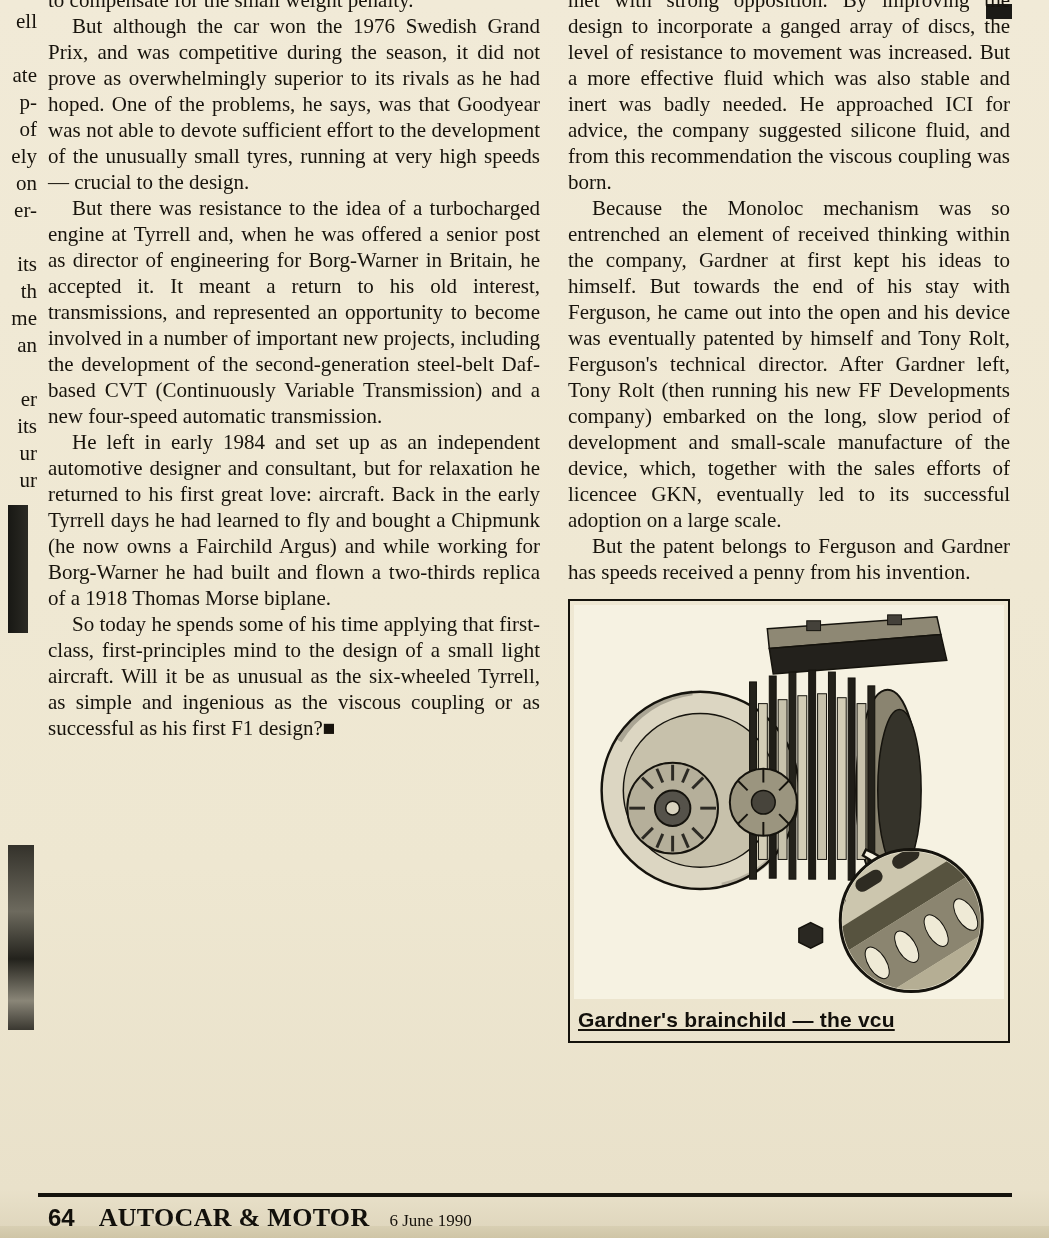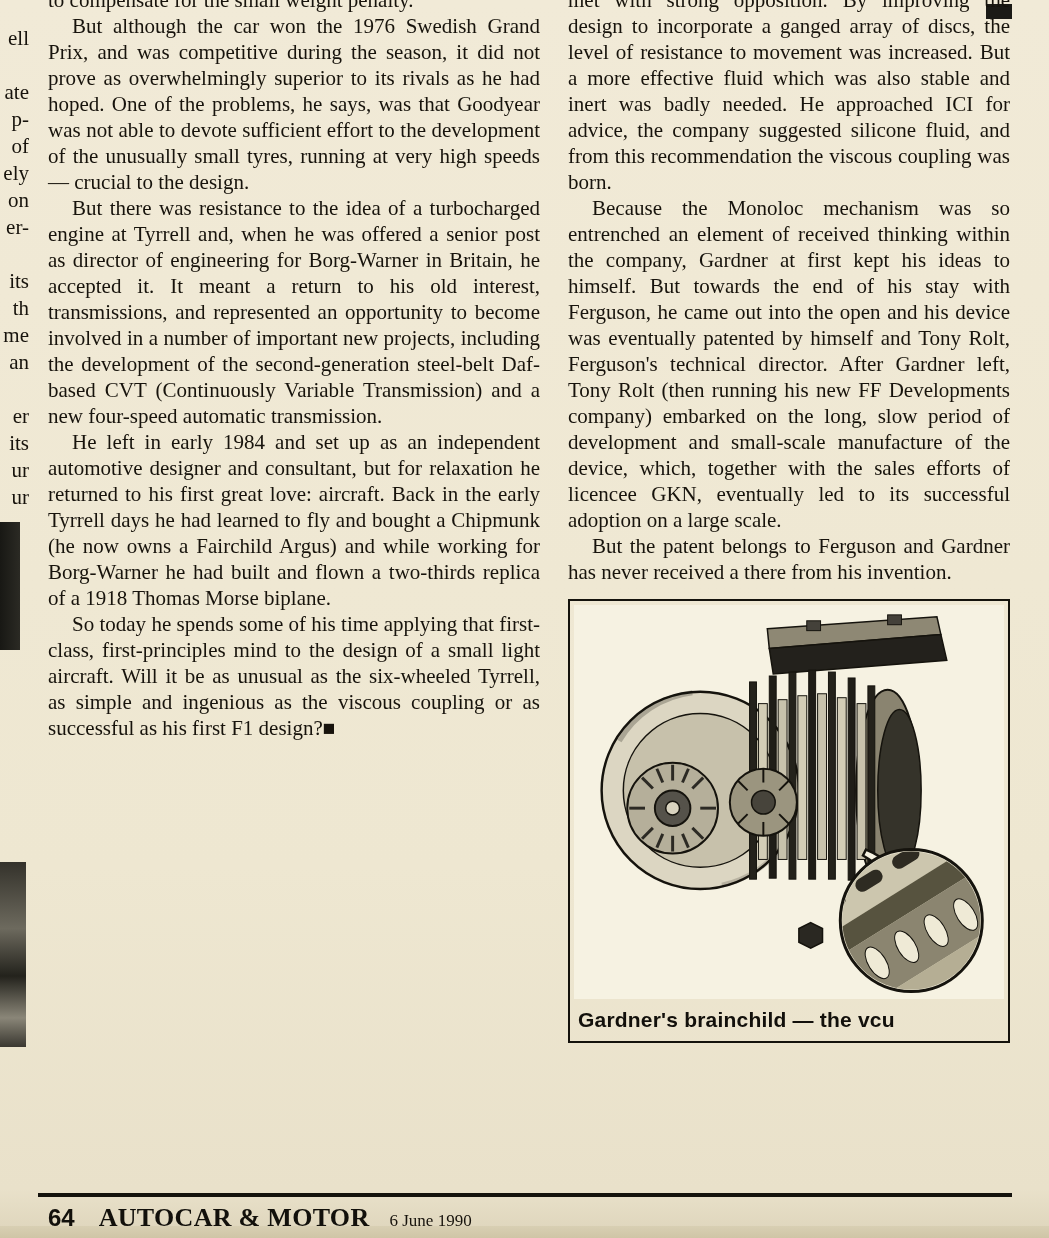--- a/index.html
+++ b/index.html
@@ -5,21 +5,21 @@
   html,body{margin:0;padding:0;}
   .page{
     position:relative;
     width:1049px;height:1238px;
     overflow:hidden;
     background:linear-gradient(180deg,#f1ead7 0%,#eee7d1 70%,#e9e1ca 96%,#ddd4ba 100%);
     font-family:"Liberation Serif", serif;
     color:#17130c;
   }
   
-  .edge-strip{position:absolute;left:0;top:0;width:34px;height:1030px;overflow:hidden;margin-top:17px;}
+  .edge-strip{position:absolute;left:8px;top:0;width:34px;height:1030px;overflow:hidden;}
   .edge-frag{
     position:absolute;right:5px;
     font-size:21px;line-height:26px;white-space:nowrap;
     color:#17130c;
   }
   .edge-photo-1{
     position:absolute;left:0;top:505px;width:20px;height:128px;
     background:linear-gradient(90deg,#181814,#2b2a24);
   }
   .edge-photo-2{
@@ -39,20 +39,21 @@
   .col-left{left:48px;width:492px;}
   .col-right{left:568px;width:442px;}
   .col p{margin:0;text-indent:24px;}
   .col p.cont{text-indent:0;}
   
   figure.vcu{
     margin:14px 0 0 0;
     border:2.5px solid #14120c;
     padding:4px 4px 2px 4px;
     background:transparent;
+    text-decoration:underline;
   }
   figure.vcu svg{display:block;width:100%;height:auto;}
   figcaption.vcu-caption{
     font-family:"Liberation Sans", sans-serif;
     font-weight:bold;
     font-size:21px;
     padding:8px 4px 6px 4px;
     letter-spacing:.2px;
     color:#12100b;
     text-align:left;
@@ -114,21 +115,21 @@
     <p class="cont">to compensate for the small weight penalty.</p>
     <p>But although the car won the 1976 Swedish Grand Prix, and was competitive during the season, it did not prove as overwhelmingly superior to its rivals as he had hoped. One of the problems, he says, was that Goodyear was not able to devote sufficient effort to the development of the unusually small tyres, running at very high speeds — crucial to the design.</p>
     <p>But there was resistance to the idea of a turbocharged engine at Tyrrell and, when he was offered a senior post as director of engineering for Borg-Warner in Britain, he accepted it. It meant a return to his old interest, transmissions, and represented an opportunity to become involved in a number of important new projects, including the development of the second-generation steel-belt Daf-based CVT (Continuously Variable Transmission) and a new four-speed automatic transmission.</p>
     <p>He left in early 1984 and set up as an independent automotive designer and consultant, but for relaxation he returned to his first great love: aircraft. Back in the early Tyrrell days he had learned to fly and bought a Chipmunk (he now owns a Fairchild Argus) and while working for Borg-Warner he had built and flown a two-thirds replica of a 1918 Thomas Morse biplane.</p>
     <p>So today he spends some of his time applying that first-class, first-principles mind to the design of a small light aircraft. Will it be as unusual as the six-wheeled Tyrrell, as simple and ingenious as the viscous coupling or as successful as his first F1 design?■</p>
   </div>
 
   <div class="col col-right">
     <p class="cont">met with strong opposition. By improving the design to incorporate a ganged array of discs, the level of resistance to movement was increased. But a more effective fluid which was also stable and inert was badly needed. He approached ICI for advice, the company suggested silicone fluid, and from this recommendation the viscous coupling was born.</p>
     <p>Because the Monoloc mechanism was so entrenched an element of received thinking within the company, Gardner at first kept his ideas to himself. But towards the end of his stay with Ferguson, he came out into the open and his device was eventually patented by himself and Tony Rolt, Ferguson's technical director. After Gardner left, Tony Rolt (then running his new FF Developments company) embarked on the long, slow period of development and small-scale manufacture of the device, which, together with the sales efforts of licencee GKN, eventually led to its successful adoption on a large scale.</p>
-    <p>But the patent belongs to Ferguson and Gardner has never received a there from his invention.</p>
+    <p>But the patent belongs to Ferguson and Gardner has speeds received a penny from his invention.</p>
 
     <figure class="vcu">
       <svg viewBox="0 0 436 400" xmlns="http://www.w3.org/2000/svg">
         <rect width="436" height="400" fill="#f6f2e2"></rect>
 
         <circle cx="128" cy="188" r="100" fill="#dcd6c2" stroke="#15130d" stroke-width="2.5"></circle>
         <circle cx="128" cy="188" r="78" fill="#c7c1ab" stroke="#15130d" stroke-width="1.5"></circle>
         <path d="M46 138 A100 100 0 0 1 120 89" fill="none" stroke="#15130d" stroke-width="5" opacity="0.25"></path>
         <path d="M214 240 A100 100 0 0 1 150 284" fill="none" stroke="#15130d" stroke-width="5" opacity="0.18"></path>
 

